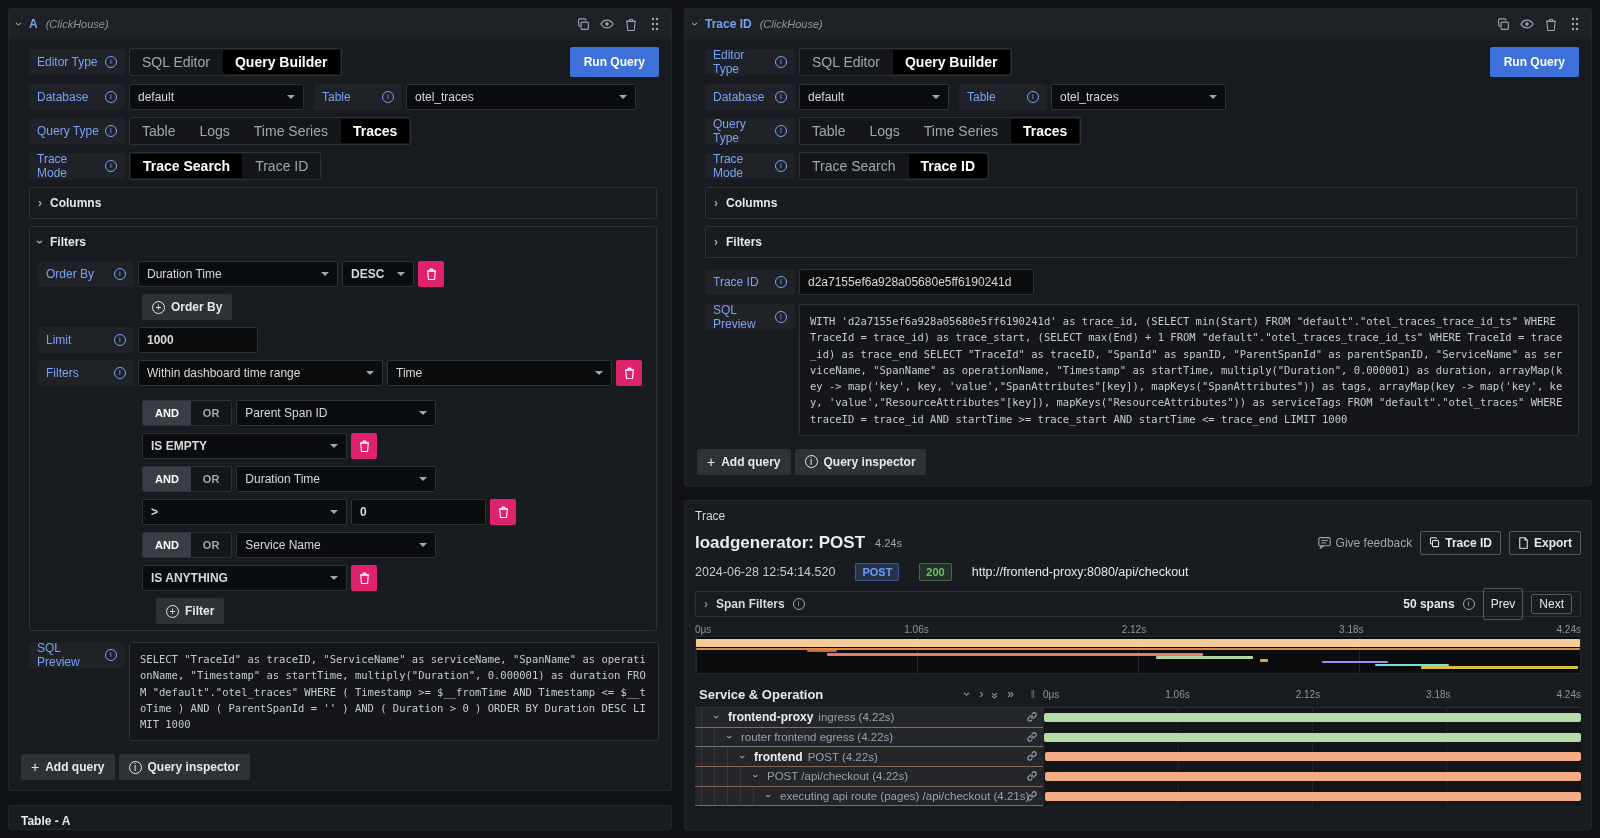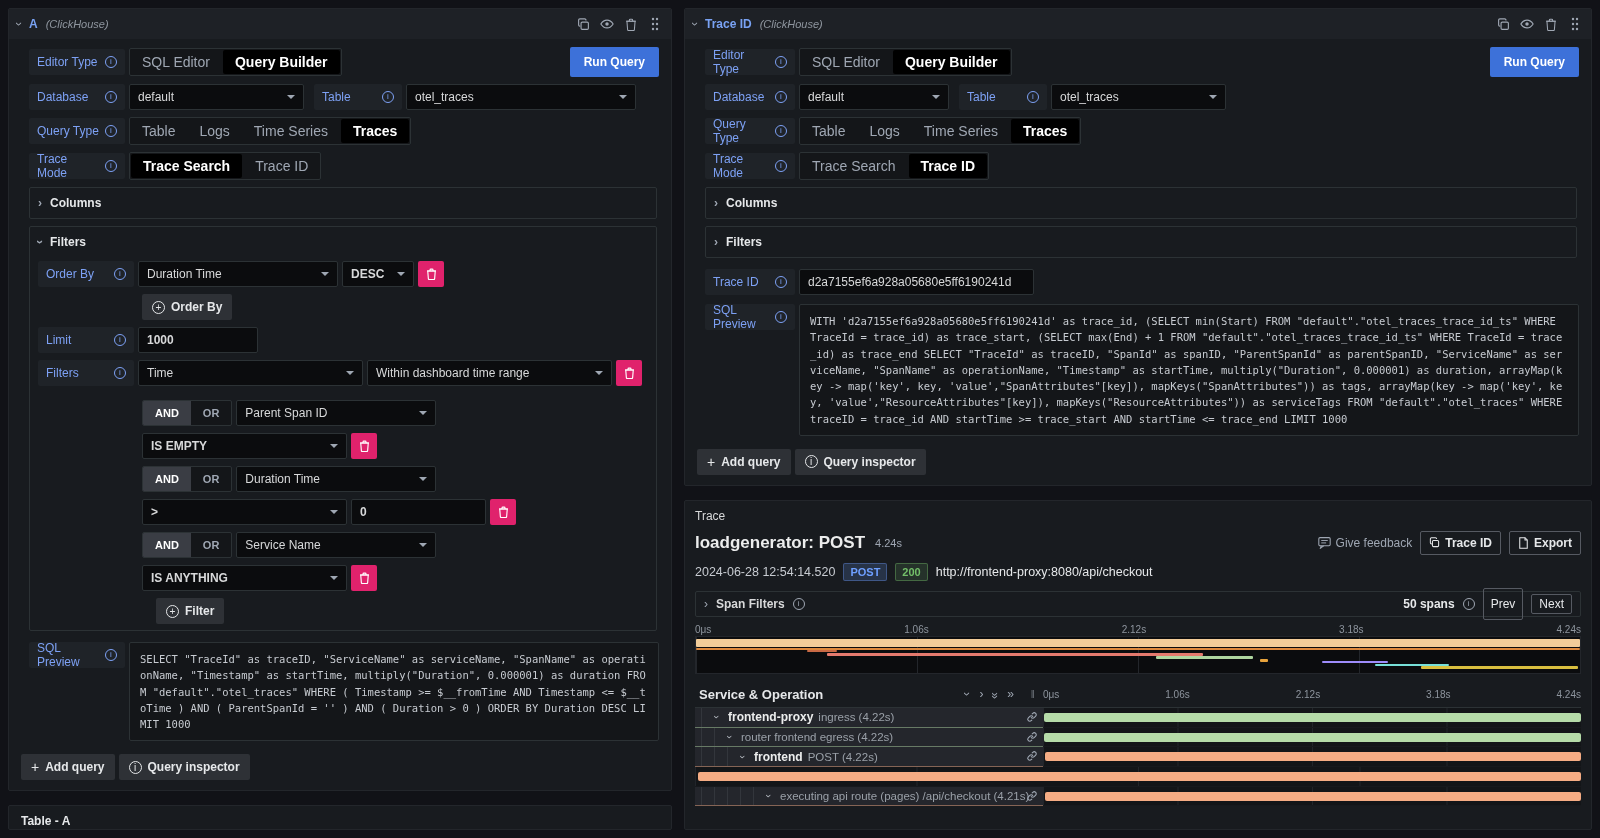--- a/index.html
+++ b/index.html
@@ -49,21 +49,21 @@
   .tpanel-head { padding:8px 12px 4px; font-weight:700; font-size:12px; color:#e6e8ea; flex:none; }
   
   .trace-body { padding:6px 10px; display:flex; flex-direction:column; min-height:0; flex:1; }
   .trace-small-title { font-size:12px; color:#d8d9da; margin:2px 0 8px; }
   .trace-head { display:flex; align-items:center; gap:8px; }
   .trace-root { font-size:17px; font-weight:700; color:#eceded; }
   .trace-dur { font-size:11px; color:#9fa7b3; margin-left:2px; }
   .trace-head .spacer { flex:1; }
   .ghostbtn { display:flex; align-items:center; gap:5px; color:#9fa7b3; font-size:12px; }
   .obtn { height:24px; border:1px solid #565a62; border-radius:2px; background:transparent; color:#e6e8ea; font-size:12px; font-weight:600; display:inline-flex; align-items:center; gap:5px; padding:0 8px; }
-  .trace-sub { display:flex; align-items:center; gap:8px; margin:8px 0 10px; font-size:12.5px; }
+  .trace-sub { display:flex; align-items:center; gap:20px; margin:8px 0 10px; font-size:12.5px; }
   .ts { color:#c7cbd1; }
   .badge { border-radius:2px; font-size:11px; font-weight:700; padding:2px 6px; }
   .badge-method { background:rgba(110,159,255,.18); color:#6e9fff; border:1px solid rgba(110,159,255,.35); }
   .badge-status { background:rgba(115,191,105,.15); color:#73bf69; border:1px solid rgba(115,191,105,.4); }
   .url { color:#e6e8ea; }
   .sfbar { border:1px solid #2c3235; border-radius:2px; height:26px; display:flex; align-items:center; gap:8px; padding:0 8px; flex:none; }
   .sfbar .spacer { flex:1; }
   .sfbar .count { font-weight:700; color:#e6e8ea; }
   .mini-wrap { margin-top:6px; flex:none; }
   .ticks { display:flex; justify-content:space-between; color:#8e959e; font-size:10px; padding:1px 0; }
@@ -228,26 +228,26 @@
                 </div>
               <div class="tinput" style="width:120px;font-weight:700">
                   <span>1000</span>
                 </div>
             </div>
             <div class="qrow">
               <div class="chip" style="width:96px">
                   <span class="lbl">Filters</span>
                   <span class="info">i</span>
                 </div>
+              <div class="select" style="width:245px">
+                  <span class="val">Within dashboard time range</span>
+                  <span class="carat"></span>
+                </div>
               <div class="select" style="width:225px">
                   <span class="val">Time</span>
-                  <span class="carat"></span>
-                </div>
-              <div class="select" style="width:245px">
-                  <span class="val">Within dashboard time range</span>
                   <span class="carat"></span>
                 </div>
               <button class="btn btn-trash">
                   <svg width="11" height="12" viewBox="0 0 14 16">
                     <path d="M2 4h10l-.8 10.2a1.4 1.4 0 0 1-1.4 1.3H4.2a1.4 1.4 0 0 1-1.4-1.3L2 4z" fill="none" stroke="#fff" stroke-width="1.5"></path>
                     <path d="M1 4h12M5 4V2.5A1 1 0 0 1 6 1.5h2a1 1 0 0 1 1 1V4" fill="none" stroke="#fff" stroke-width="1.5"></path>
                   </svg>
                 </button>
             </div>
             <div class="nested">
@@ -614,20 +614,32 @@
                 <span class="linkico"><svg width="12" height="12" viewBox="0 0 24 24">
                     <path d="M10.6 13.4a4 4 0 0 0 5.7 0l3-3a4 4 0 1 0-5.7-5.7L12.4 5.9" stroke="#9fa7b3" stroke-width="2.2" fill="none" stroke-linecap="round"></path>
                     <path d="M13.4 10.6a4 4 0 0 0-5.7 0l-3 3a4 4 0 1 0 5.7 5.7l1.2-1.2" stroke="#9fa7b3" stroke-width="2.2" fill="none" stroke-linecap="round"></path>
                   </svg></span>
               </div>
               <div class="gantt">
                 <div class="gbar" style="left: 0.3%; width: 99.7%; background: rgb(245, 172, 132);"></div>
               </div>
             </div>
             <div class="span-row">
+              <div class="tree" style="border-bottom: 1px solid rgba(245, 172, 132, 0.467);">
+                <div class="guide" style="left: 6px;"></div>
+                <div class="guide" style="left: 19px;"></div>
+                <div class="guide" style="left: 32px;"></div>
+                <div class="guide" style="left: 45px;"></div>
+                <span class="tchev chev down" style="left: 58px;">›</span>
+                <span style="padding-left: 72px; white-space: nowrap; overflow: hidden;"><span class="op">POST /api/checkout (4.22s)</span></span>
+                <span class="linkico"><svg width="12" height="12" viewBox="0 0 24 24">
+                    <path d="M10.6 13.4a4 4 0 0 0 5.7 0l3-3a4 4 0 1 0-5.7-5.7L12.4 5.9" stroke="#9fa7b3" stroke-width="2.2" fill="none" stroke-linecap="round"></path>
+                    <path d="M13.4 10.6a4 4 0 0 0-5.7 0l-3 3a4 4 0 1 0 5.7 5.7l1.2-1.2" stroke="#9fa7b3" stroke-width="2.2" fill="none" stroke-linecap="round"></path>
+                  </svg></span>
+              </div>
               <div class="gantt">
                 <div class="gbar" style="left: 0.3%; width: 99.7%; background: rgb(245, 172, 132);"></div>
               </div>
             </div>
             <div class="span-row">
               <div class="tree" style="border-bottom: 1px solid rgba(245, 172, 132, 0.467);">
                 <div class="guide" style="left: 6px;"></div>
                 <div class="guide" style="left: 19px;"></div>
                 <div class="guide" style="left: 32px;"></div>
                 <div class="guide" style="left: 45px;"></div>

